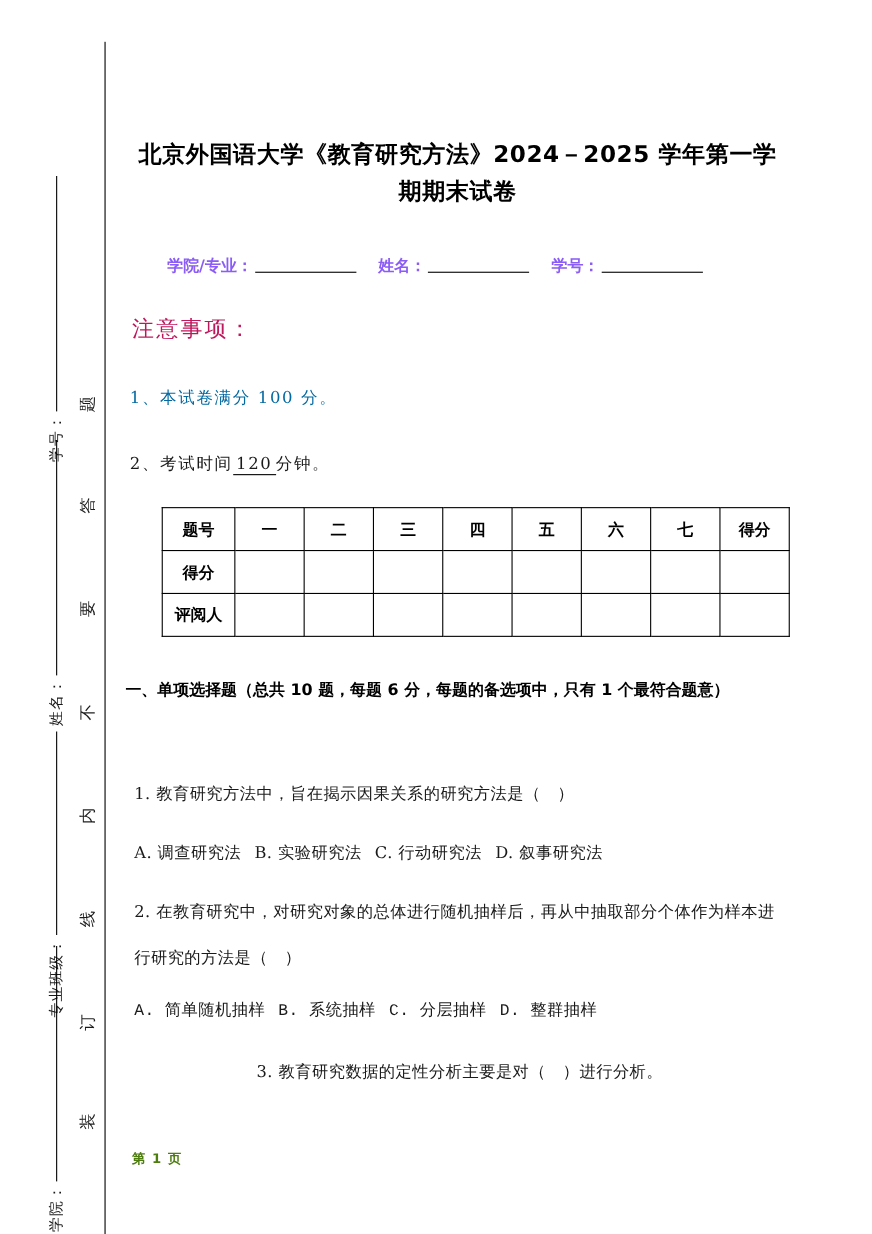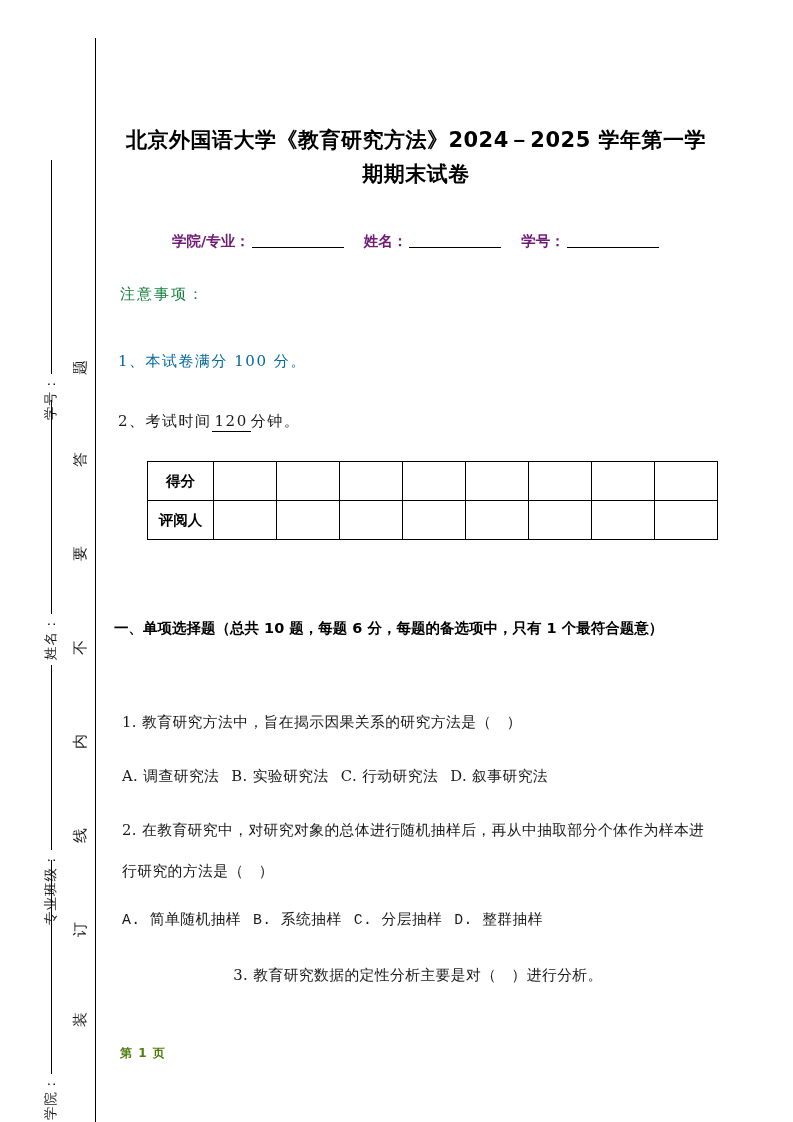--- a/index.html
+++ b/index.html
@@ -97,40 +97,39 @@
 
   .info-line {
     position: absolute;
     top: 232px;
     left: 40px;
     width: 560px;
     font-family: "DejaVu Sans", "Liberation Sans", sans-serif;
     font-weight: bold;
     font-size: 14.5px;
     white-space: nowrap;
-    color: #701a75;
-    margin-left: 20px;
+    color: #8b5cf6;
   }
   .info-line .blank {
     display: inline-block;
     border-bottom: 1.3px solid #000;
     width: 92px;
     margin: 0 6px 0 2px;
     height: 14px;
     vertical-align: -2px;
   }
   .info-line .gap { display: inline-block; width: 14px; }
 
   .notice-head {
     position: absolute;
     top: 285px;
     left: 8px;
-    font-size: 15px;
+    font-size: 20px;
     letter-spacing: 2px;
-    color: #15803d;
+    color: #be185d;
   }
   .notice-1 {
     position: absolute;
     top: 352px;
     left: 6px;
     font-size: 15px;
     letter-spacing: 1.5px;
     color: #0369a1;
   }
   .notice-2 {
@@ -269,20 +268,31 @@
         <col class="c-rest">
         <col class="c-rest">
         <col class="c-rest">
       <col class="c-rest">
         <col class="c-rest">
         <col class="c-rest">
         <col class="c-rest">
     </colgroup>
     <tbody>
       <tr>
+        <th>题号</th>
+        <th>一</th>
+        <th>二</th>
+        <th>三</th>
+        <th>四</th>
+        <th>五</th>
+        <th>六</th>
+        <th>七</th>
+        <th>得分</th>
+      </tr>
+      <tr>
         <td>得分</td>
         <td></td>
         <td></td>
         <td></td>
         <td></td>
         <td></td>
         <td></td>
         <td></td>
         <td></td>
       </tr>

